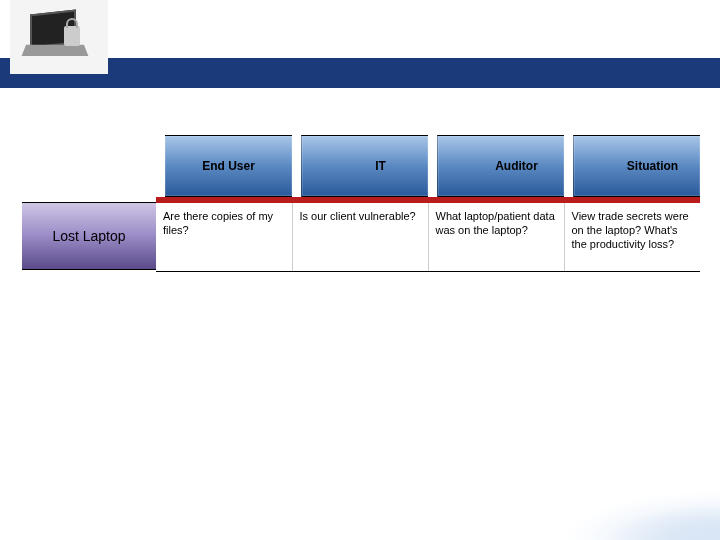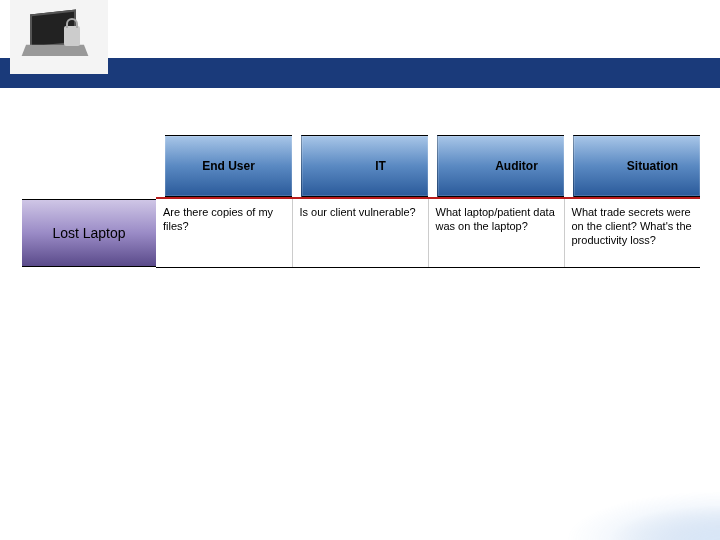--- a/index.html
+++ b/index.html
@@ -128,21 +128,21 @@
     font-weight: normal;
     font-size: 14px;
     color: #000;
     background: linear-gradient(to bottom, #cfc6e6 0%, #9a8bc6 50%, #5a4a8a 100%);
     border-top: 1px solid #000;
     border-bottom: 1px solid #000;
   }
 
   td.body {
     background: #fff;
-    border-top: 2px solid #b91c1c;
+    border-top: 6px solid #b91c1c;
     border-bottom: 1px solid #000;
     vertical-align: top;
   }
   td.body + td.body {
     border-left: 1px solid #ccc;
   }
   .body-cell {
     padding: 6px 6px;
     font-size: 11px;
     line-height: 1.25;
@@ -211,20 +211,20 @@
       <td class="body">
         <div class="body-cell">Are there copies of my files?</div>
       </td>
       <td class="body">
         <div class="body-cell">Is our client vulnerable?</div>
       </td>
       <td class="body">
         <div class="body-cell">What laptop/patient data was on the laptop?</div>
       </td>
       <td class="body">
-        <div class="body-cell">What trade secrets were on the client? What's the productivity loss?</div>
+        <div class="body-cell">View trade secrets were on the laptop? What's the productivity loss?</div>
       </td>
     </tr>
   </tbody>
     </table>
 </div>
 
 <div class="corner-deco"></div>
 
 </body></html>

